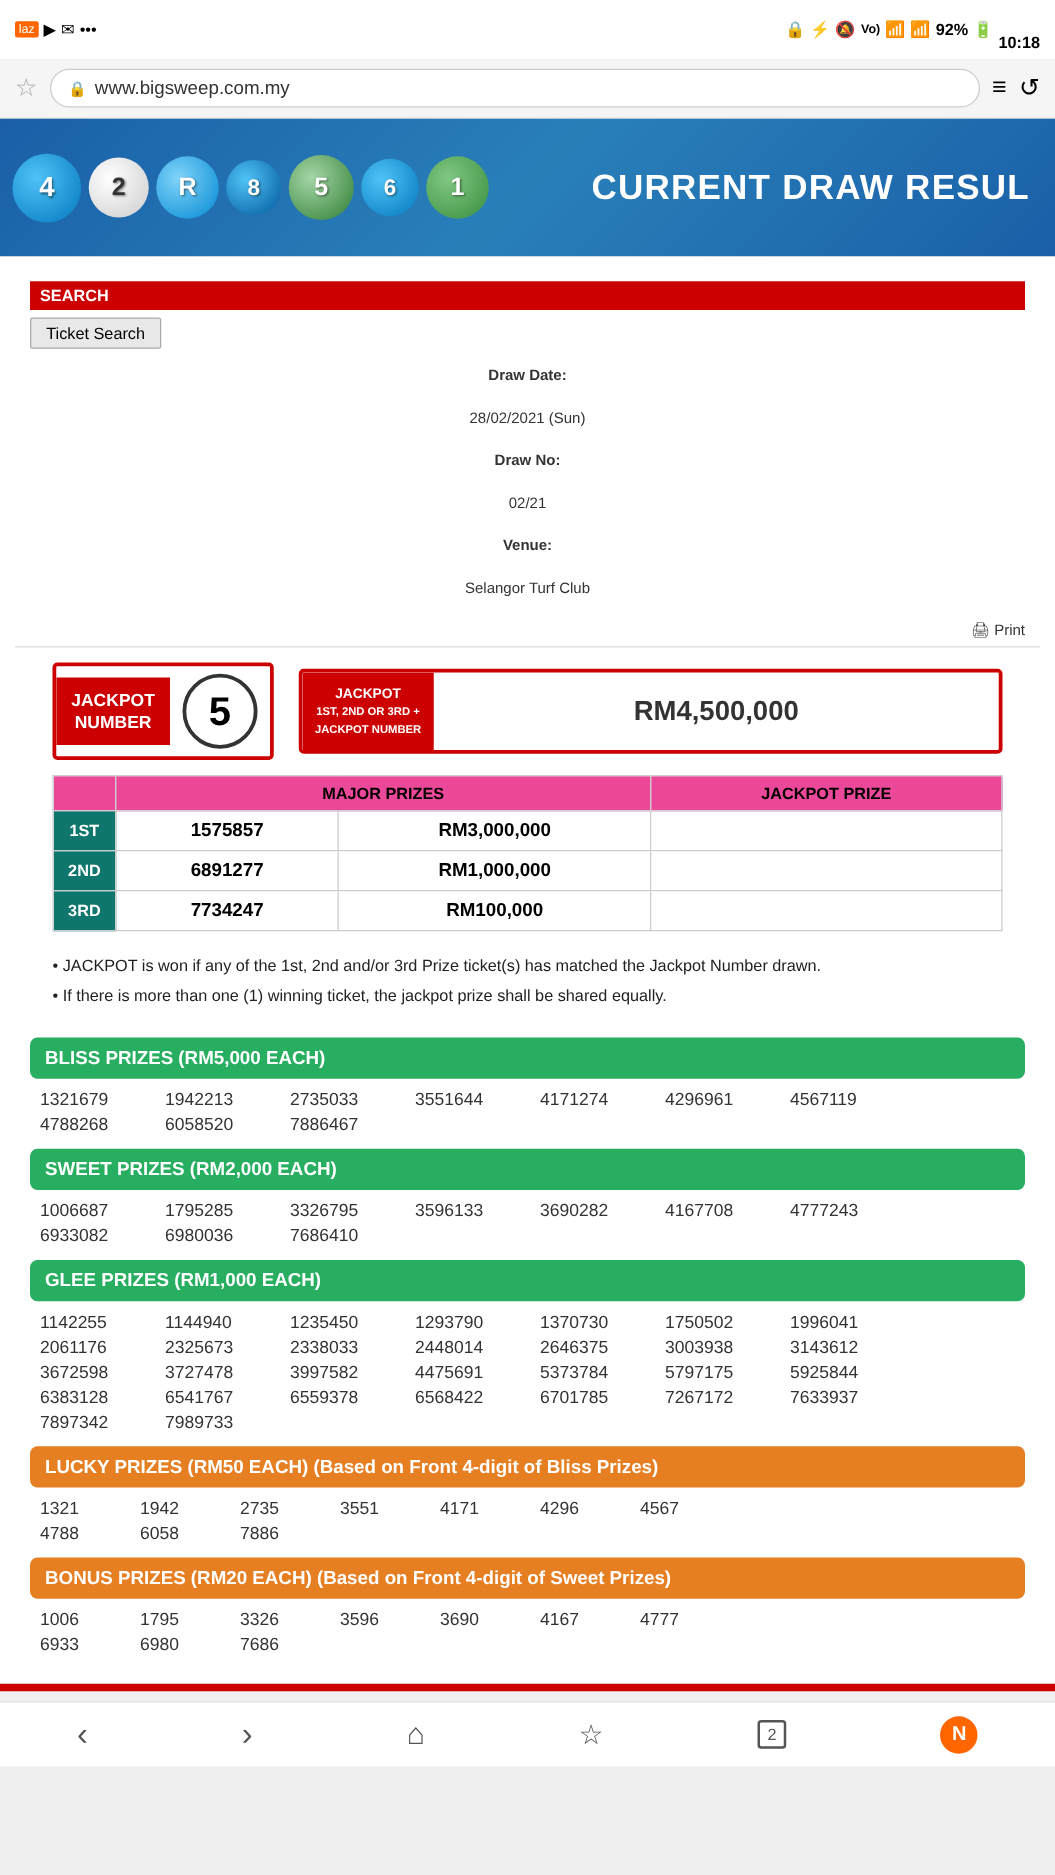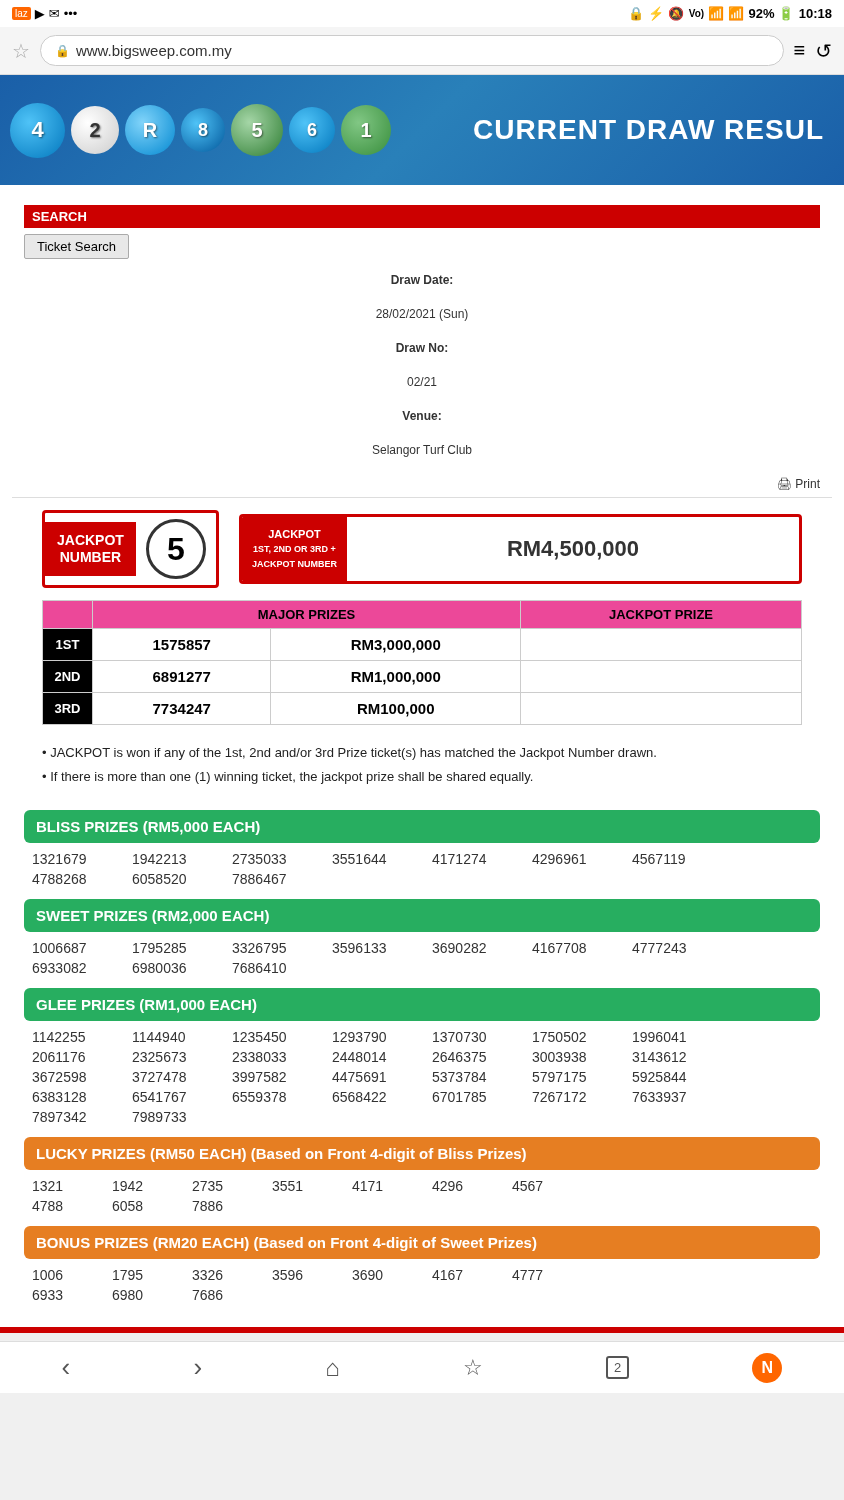--- a/index.html
+++ b/index.html
@@ -205,21 +205,21 @@
       text-align: center;
       font-weight: bold;
       font-size: 13px;
     }
     .prizes-table td {
       border: 1px solid #ccc;
       padding: 7px 10px;
       text-align: center;
     }
     .prize-rank {
-      background: #000000;
+      background: #0f766e;
       color: #fff;
       font-weight: bold;
       font-size: 13px;
       width: 50px;
     }
     .prize-number { font-weight: bold; font-size: 15px; }
     .prize-amount { font-weight: bold; font-size: 15px; }
 
     
     .notes-section {
@@ -297,21 +297,21 @@
   </div>
   <div class="status-right">
     <span>🔒</span>
     <span>⚡</span>
     <span>🔕</span>
     <span style="font-size:10px;">Vo)</span>
     <span>📶</span>
     <span>📶</span>
     <span>92%</span>
     <span>🔋</span>
-    <span style="font-weight:bold;">10:18</span>
+    <span style="font-weight:bold;margin-top:20px;">10:18</span>
   </div>
 </div>
 
 <div class="browser-bar">
   <span style="font-size:20px;color:#aaa;">☆</span>
   <div class="url-bar">
     <span class="lock-icon">🔒</span>
     <span style="font-size:15px;color:#333;">www.bigsweep.com.my</span>
   </div>
   <span style="font-size:20px;">≡</span>

